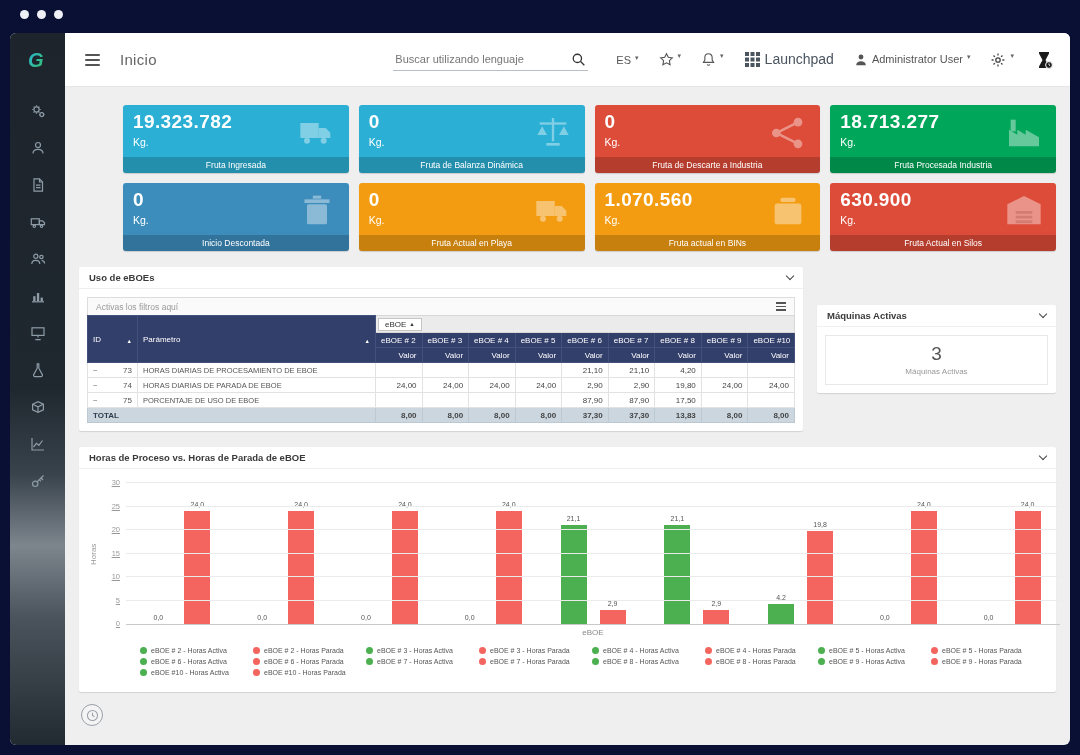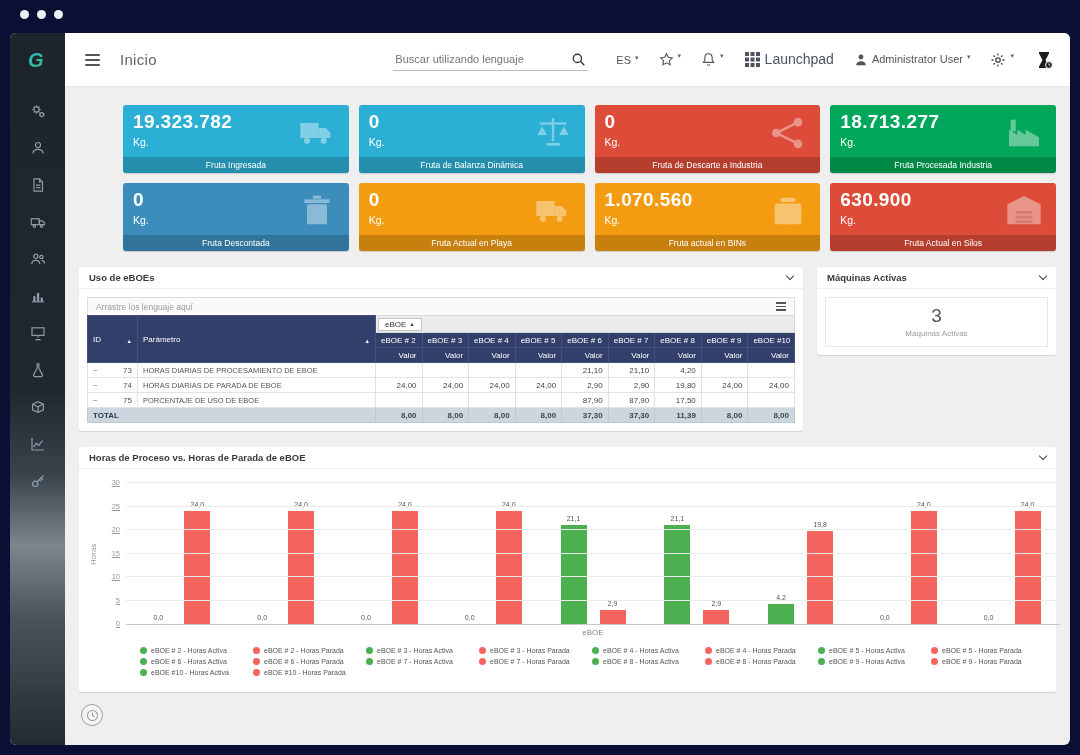--- a/index.html
+++ b/index.html
@@ -46,21 +46,21 @@
   .kpi-unit { font-size:10.5px; margin-top:3px; }
   .kpi-icon { position:absolute; right:10px; top:8px; width:44px; height:40px; opacity:.4; }
   .kpi-band { position:absolute; left:0; right:0; bottom:0; height:16px; background:rgba(0,0,0,.18); font-size:8.5px; text-align:center; line-height:16px; }
 
   
   .panel { background:#fff; border-radius:2px; box-shadow:0 1px 1px rgba(0,0,0,.12); }
   .panel-head { height:22px; display:flex; align-items:center; justify-content:space-between; padding:0 10px; border-bottom:1px solid #efefef; }
   .panel-title { font-size:9.5px; font-weight:bold; color:#3a3a3a; }
   .chev { width:6px; height:6px; border-right:1.4px solid #444; border-bottom:1.4px solid #444; transform:rotate(45deg); margin-top:-3px; cursor:pointer; }
 
-  .mid-row { display:flex; gap:14px; margin-bottom:16px; align-items:flex-start; }
+  .mid-row { display:flex; gap:14px; margin-bottom:16px; align-items:center; }
   .uso-panel { flex:0 0 724px; }
   .uso-body { padding:8px; }
   .filter-bar { height:18px; border:1px solid #ddd; border-bottom:none; background:#fafafa; display:flex; align-items:center; justify-content:space-between; padding:0 8px; font-size:8.5px; color:#9a9a9a; }
   .fmenu { display:flex; flex-direction:column; gap:2px; cursor:pointer; }
   .fmenu span { width:10px; height:1.5px; background:#555; }
 
   table.pivot { width:100%; border-collapse:collapse; font-size:8px; table-layout:fixed; }
   table.pivot th, table.pivot td { border:1px solid #e2e2e2; padding:0 5px; height:15px; overflow:hidden; white-space:nowrap; }
   table.pivot thead th { background:#333F6B; color:#fff; font-weight:normal; border-color:#44507c; text-align:left; }
   table.pivot tr.strip th.hstrip { background:#ebebeb; border-color:#d8d8d8; padding:1px 2px; height:17px; }
@@ -335,21 +335,21 @@
           <div class="kpi-band">Fruta Procesada Industria</div>
         </div>
         <div class="kpi" style="background: rgb(60, 141, 188);">
           <div class="kpi-value">0</div>
           <div class="kpi-unit">Kg.</div>
           <svg class="kpi-icon" viewBox="0 0 24 24" fill="#fff">
               <rect x="6" y="8" width="12" height="12" rx="1"></rect>
               <rect x="4.5" y="5" width="15" height="2.2"></rect>
               <rect x="9.5" y="2.8" width="5" height="1.8"></rect>
             </svg>
-          <div class="kpi-band">Fruta Descontada</div>
+          <div class="kpi-band">Inicio Descontada</div>
         </div>
         <div class="kpi" style="background: rgb(243, 156, 18);">
           <div class="kpi-value">0</div>
           <div class="kpi-unit">Kg.</div>
           <svg class="kpi-icon" viewBox="0 0 24 24" fill="#fff">
               <path d="M2 6h11v9H2z"></path>
               <path d="M13 9h4.2L20 11.8V15h-7z"></path>
               <circle cx="6" cy="16.6" r="1.8"></circle>
               <circle cx="16" cy="16.6" r="1.8"></circle>
             </svg>
@@ -380,21 +380,21 @@
       </div>
 
       <div class="mid-row">
         <div class="panel uso-panel">
           <div class="panel-head">
             <span class="panel-title">Uso de eBOEs</span>
             <span class="chev"></span>
           </div>
           <div class="uso-body">
             <div class="filter-bar">
-              <span>Arrastre los lenguaje aquí</span>
+              <span>Activas los filtros aquí</span>
               <span class="fmenu">
                   <span></span>
                   <span></span>
                   <span></span>
                 </span>
             </div>
             <table class="pivot">
                 <colgroup>
                   <col style="width:50px">
                   <col style="width:238px">
@@ -480,21 +480,21 @@
                 </tbody>
                 <tfoot>
                   <tr>
                     <td colspan="2" class="ctot">TOTAL</td>
                     <td class="cval">8,00</td>
                     <td class="cval">8,00</td>
                     <td class="cval">8,00</td>
                     <td class="cval">8,00</td>
                     <td class="cval">37,30</td>
                     <td class="cval">37,30</td>
-                    <td class="cval">11,39</td>
+                    <td class="cval">13,83</td>
                     <td class="cval">8,00</td>
                     <td class="cval">8,00</td>
                   </tr>
                 </tfoot>
               </table>
           </div>
         </div>
 
         <div class="panel maquinas-panel">
           <div class="panel-head">

